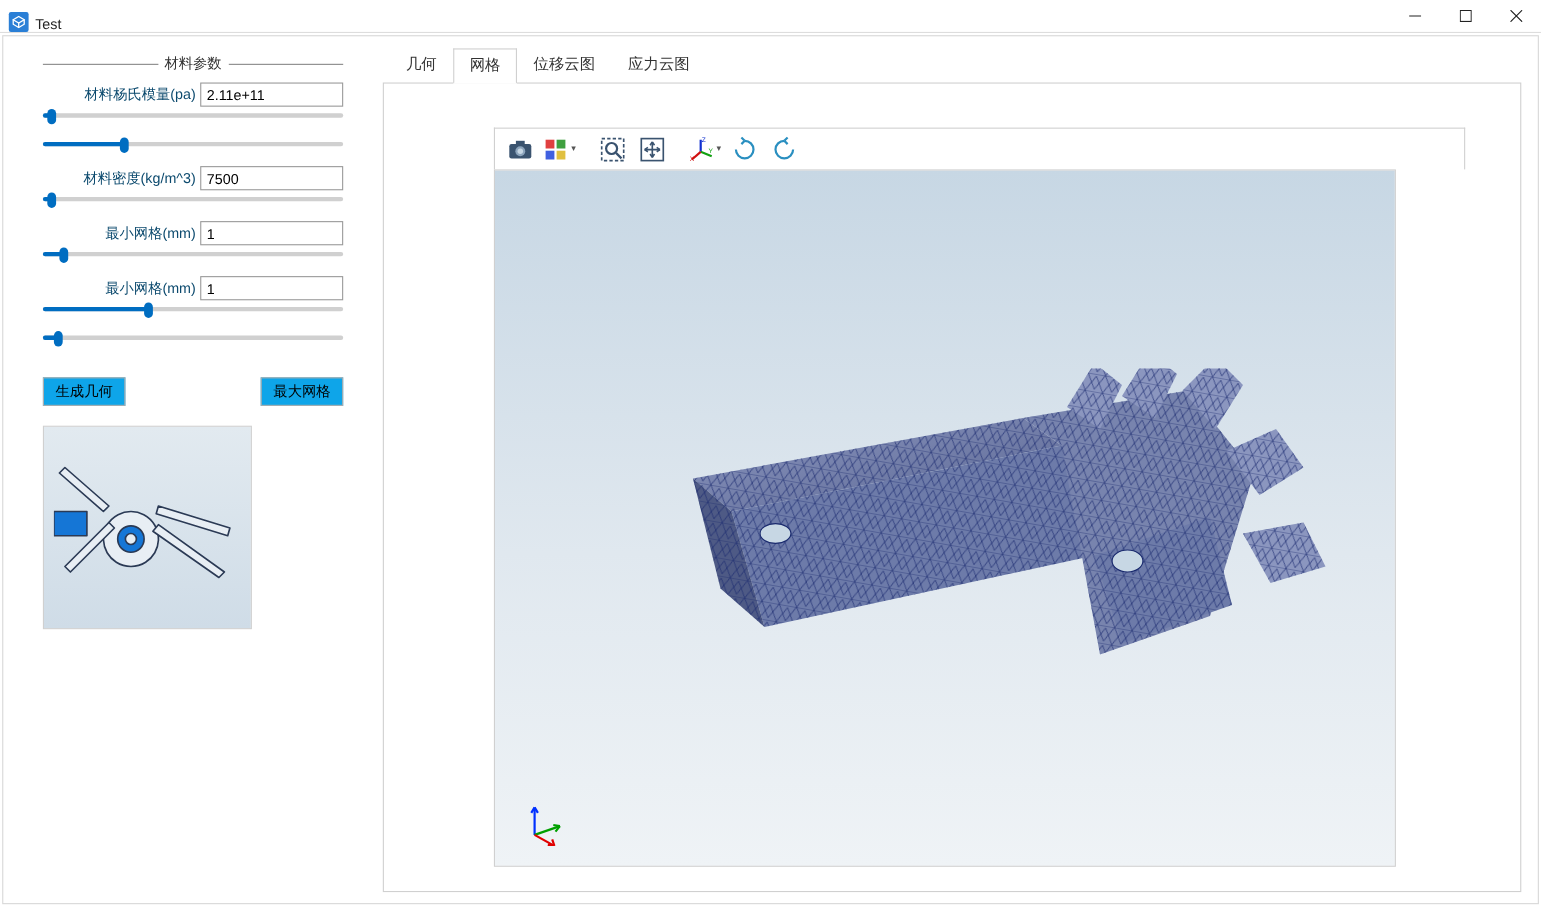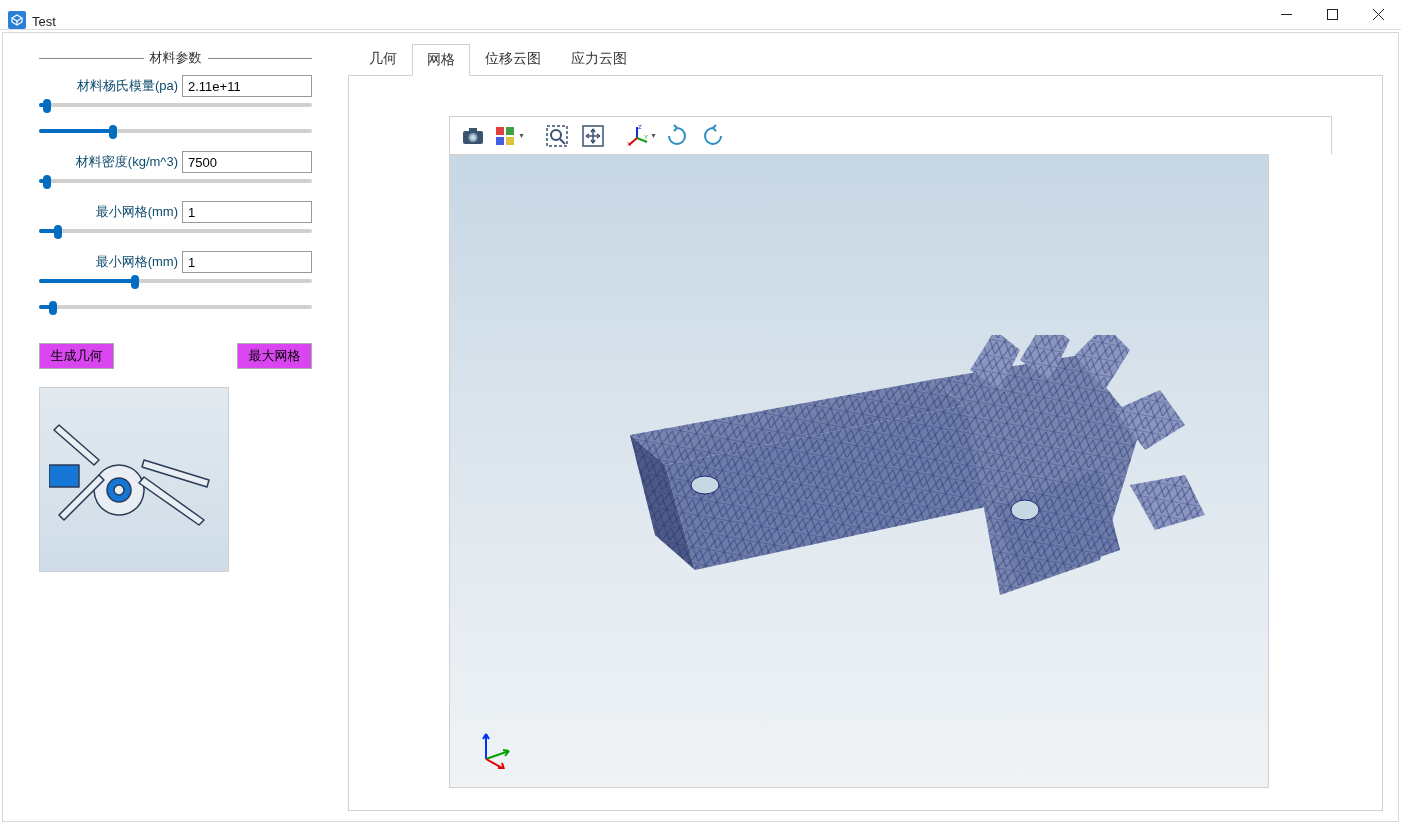--- a/index.html
+++ b/index.html
@@ -26,21 +26,21 @@
   .field { display:flex; align-items:center; margin-bottom: 2px; justify-content:flex-end;}
   .field label { font-size: 13px; color:#0c4a6e; margin-right:4px; }
   .field input[type=text] { width: 130px; height: 22px; border:1px solid #999; font-size:13px; padding:0 5px; font-family:"Segoe UI",sans-serif; }
 
   .slider-row { margin: 4px 0 18px 0; }
   .slider { position:relative; height: 4px; background:#d0d0d0; border-radius:2px; }
   .slider .fill { position:absolute; left:0; top:0; height:100%; background:#006dc1; border-radius:2px; }
   .slider .thumb { position:absolute; top:-4px; width:8px; height:14px; background:#006dc1; border-radius:4px; transform:translateX(-50%); }
 
   .btn-row { display:flex; justify-content:space-between; margin-top: 16px; }
-  button.app-btn { width: 75px; height: 26px; background:#d946ef; border:1px solid #adadad; font-size:13px; cursor:pointer; }
+  button.app-btn { width: 75px; height: 26px; background:#0ea5e9; border:1px solid #adadad; font-size:13px; cursor:pointer; }
 
   .thumbnail { margin-top: 18px; width: 190px; height: 185px; background: linear-gradient(#e2eaf0,#cfdce7); display:flex; align-items:center; justify-content:center; border:1px solid #d0d0d0;}
   .thumbnail svg { width: 170px; height: 150px; }
 
   
   .right { flex:1; padding: 10px 15px 10px 0; display:flex; flex-direction:column; }
   .tabs { display:flex; padding-left:6px; }
   .tab { padding: 6px 14px; font-size:14px; color:#333; border:1px solid transparent; border-bottom:none; cursor:pointer;}
   .tab.active { background:#fff; border-color:#d0d0d0; border-bottom:1px solid #fff; position:relative; top:1px;}
   .tabcontent { flex:1; border:1px solid #d0d0d0; background:#fff; padding:40px 50px 20px 100px;}

